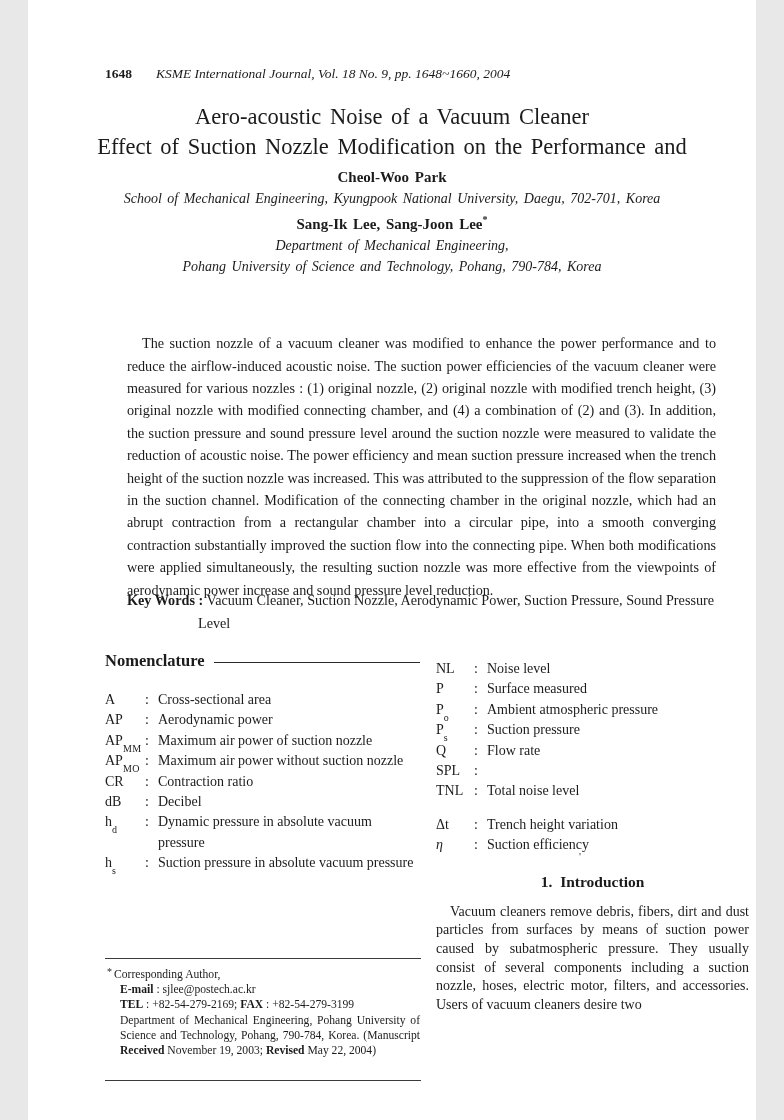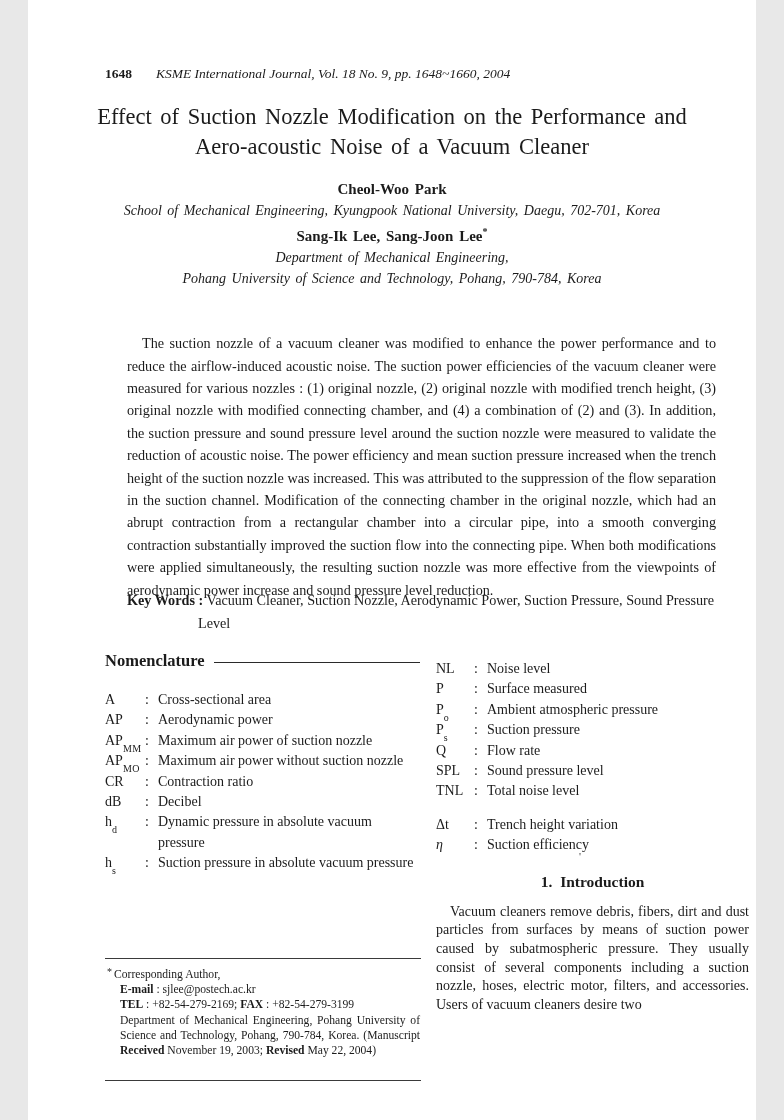--- a/index.html
+++ b/index.html
@@ -10,21 +10,21 @@
     overflow:hidden;
   }
   
   .header { position:absolute; top:66px; left:77px; font-size:13.5px; white-space:nowrap; }
   .header .pgnum { font-weight:700; margin-right:24px; }
   .header .jref  { font-style:italic; }
   
   .title { position:absolute; top:102px; left:0; width:100%; text-align:center;
            font-size:22.5px; line-height:30px; word-spacing:3px; }
   
-  .authors { position:absolute; top:179px; left:0; width:100%; text-align:center; }
+  .authors { position:absolute; top:167px; left:0; width:100%; text-align:center; }
   .authors .name  { font-weight:700; font-size:15px;  line-height:21px; word-spacing:2px; }
   .authors .affil { font-style:italic; font-size:14px; line-height:21px; word-spacing:2px; }
   .authors sup { font-size:10px; }
   
   .abstract { position:absolute; top:318px; left:99px; width:589px;
               font-size:14.2px; line-height:22.4px; text-align:justify; text-indent:15px; }
   
   .keywords { position:absolute; top:589px; left:99px; width:589px; box-sizing:border-box;
               padding-left:71px; text-indent:-71px; font-size:14.2px; line-height:23px; }
   .keywords .kw-label { font-weight:700;margin-top:32px; }
@@ -53,22 +53,22 @@
 </head>
 <body>
 
 <div class="page">
 
   <div class="header">
     <span class="pgnum">1648</span><span class="jref">KSME International Journal, Vol. 18 No. 9, pp. 1648~1660, 2004</span>
   </div>
 
   <div class="title">
+    <div>Aero-acoustic Noise of a Vacuum Cleaner</div>
     <div>Effect of Suction Nozzle Modification on the Performance and</div>
-    <div>Aero-acoustic Noise of a Vacuum Cleaner</div>
   </div>
 
   <div class="authors">
     <div class="name">Cheol-Woo Park</div>
     <div class="affil">School of Mechanical Engineering, Kyungpook National University, Daegu, 702-701, Korea</div>
     <div class="name"><span>Sang-Ik Lee, Sang-Joon Lee</span><sup>*</sup></div>
     <div class="affil">Department of Mechanical Engineering,</div>
     <div class="affil">Pohang University of Science and Technology, Pohang, 790-784, Korea</div>
   </div>
 
@@ -146,21 +146,20 @@
       <span>Suction pressure</span>
     </div>
     <div class="nrow">
       <span><span>Q</span><sub class="tsub"></sub></span>
       <span class="colon">:</span>
       <span>Flow rate</span>
     </div>
     <div class="nrow">
       <span><span>SPL</span><sub class="tsub"></sub></span>
       <span class="colon">:</span>
-      <span>Sound pressure level</span>
     </div>
     <div class="nrow">
       <span><span>TNL</span><sub class="tsub"></sub></span>
       <span class="colon">:</span>
       <span>Total noise level</span>
     </div>
 
     <div class="greek-group">
       <div class="nrow">
         <span>Δt</span>

